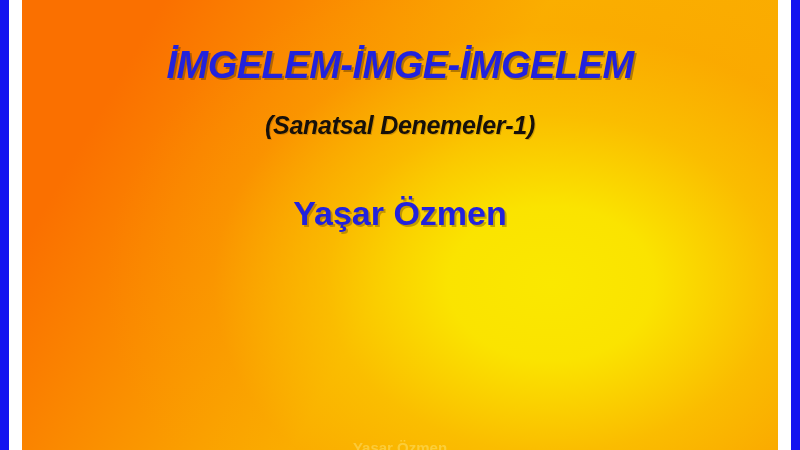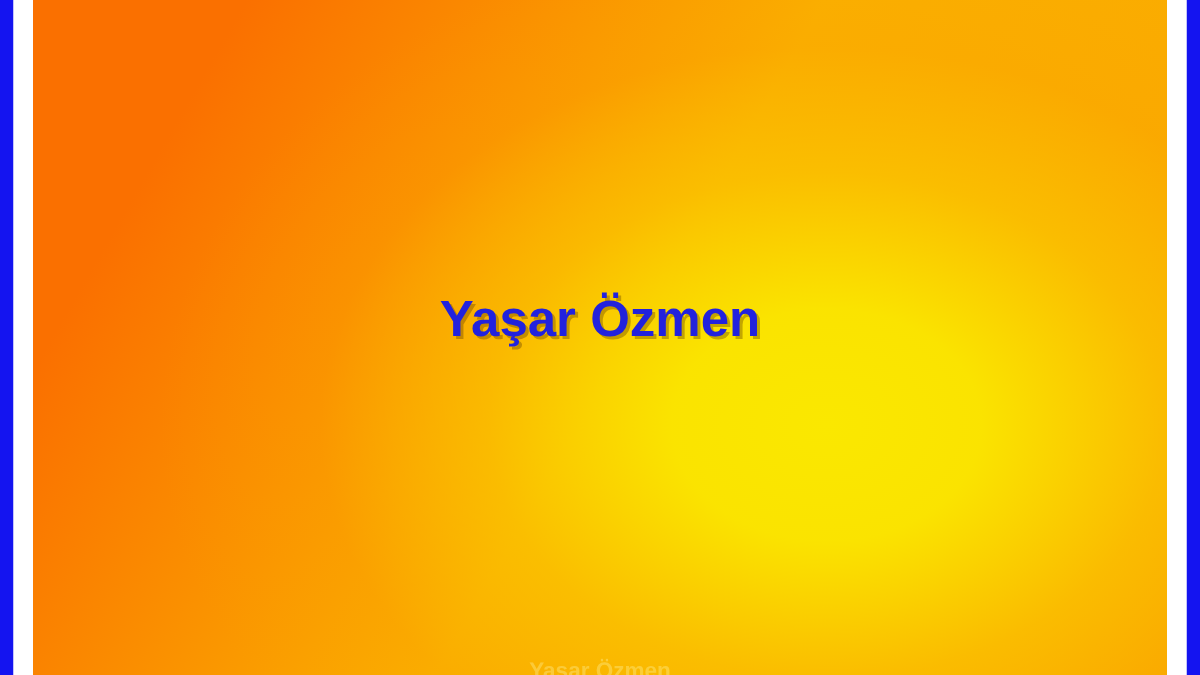--- a/index.html
+++ b/index.html
@@ -129,21 +129,23 @@
 
   <div class="edge-band right" style="background: rgb(20, 20, 240);"></div>
 
   <div class="white-gutter right" style="background: rgb(255, 255, 255);"></div>
 
   <div id="canvas">
     <div id="gradient-base" style="background: linear-gradient(120deg, rgb(250, 112, 0) 0%, rgb(250, 112, 0) 14%, rgb(250, 176, 0) 52%, rgb(250, 168, 0) 100%);"></div>
     <div id="gradient-glow" style="background: radial-gradient(62% 78% at 70% 63%, rgb(250, 232, 0) 0%, rgba(250, 232, 0, 0.92) 22%, rgba(250, 200, 0, 0.6) 48%, rgba(250, 160, 0, 0.22) 72%, rgba(250, 140, 0, 0) 95%);"></div>
 
     <div id="text-stack">
+      <div id="title" style="color: rgb(34, 34, 221);">İMGELEM-İMGE-İMGELEM</div>
 
+      <div id="subtitle" style="color: rgb(22, 16, 10);">(Sanatsal Denemeler-1)</div>
 
       <div id="author" style="color: rgb(34, 34, 221);">Yaşar Özmen</div>
 
       <div id="footnote">Yaşar Özmen</div>
     </div>
   </div>
 
 </div>
 
 </body></html>

